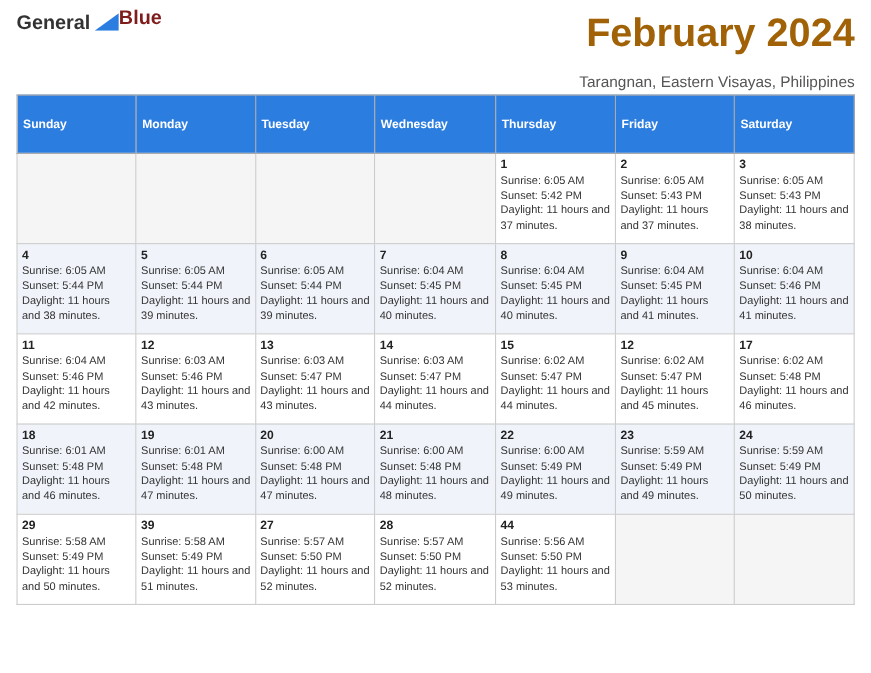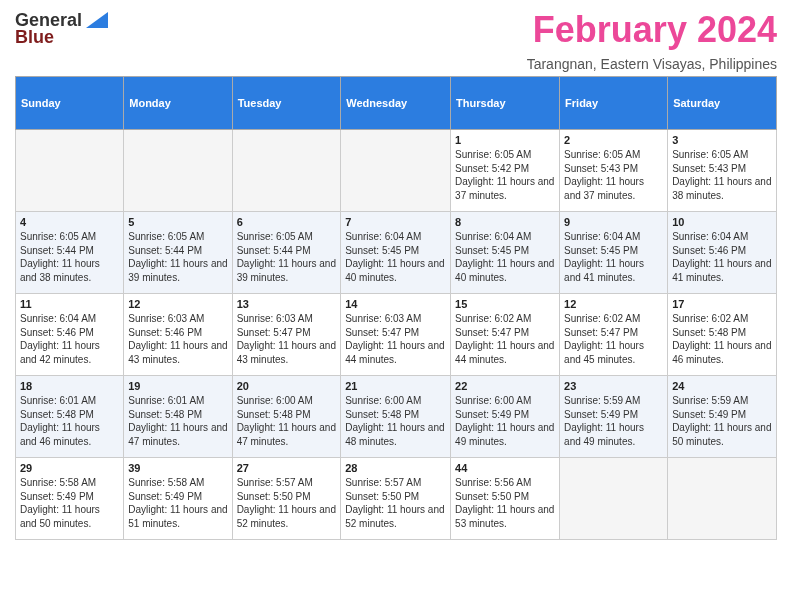--- a/index.html
+++ b/index.html
@@ -16,41 +16,41 @@
       padding: 10px 15px;
     }
     .header {
       display: flex;
       align-items: flex-start;
       justify-content: space-between;
       margin-bottom: 4px;
     }
     .logo {
       display: flex;
-      flex-direction: column;
+      flex-direction: row;
       align-items: flex-start;
     }
     .logo-row {
       display: flex;
       align-items: center;
       gap: 2px;
     }
     .title-block {
       text-align: right;
     }
     .month-title {
       font-size: 36px;
       font-weight: bold;
-      color: #ec4899;
+      color: #a16207;
       line-height: 1.1;
     }
     .location-subtitle {
       font-size: 14px;
       color: #555;
-      margin-top: 6px;
+      margin-top: 16px;
     }
     .calendar {
       width: 100%;
       border-collapse: collapse;
       font-size: 9px;
     }
     .calendar th {
       background: #2c7de0;
       color: #fff;
       padding: 20px 5px;

